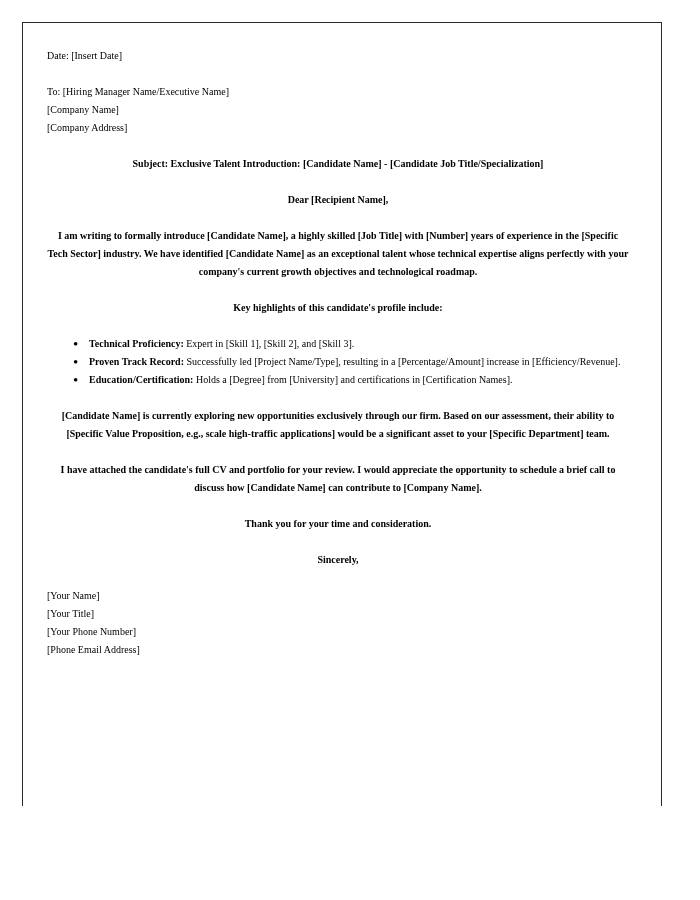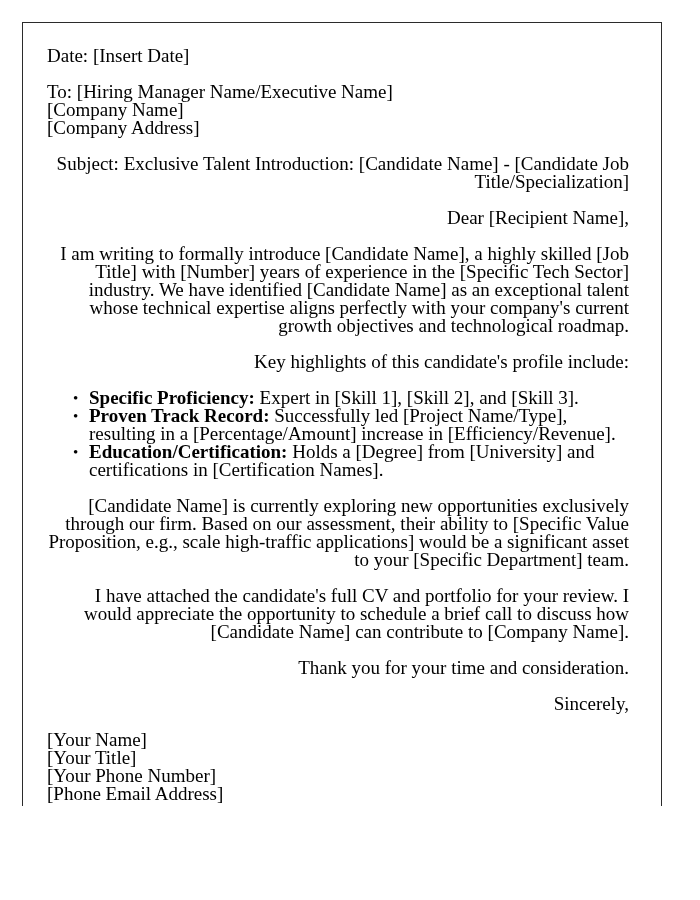--- a/index.html
+++ b/index.html
@@ -27,38 +27,39 @@
     background: #ffffff;
     border-left: 1.5px solid #2b2b2b;
     border-top: 1.5px solid #2b2b2b;
     border-right: 1.5px solid #2b2b2b;
     border-bottom: none;
     overflow: hidden;
   }
 
   #letter-body {
     padding: 24px 32px 0 24px;
-    font-size: 19px;
+    font-size: 10px;
     line-height: 18px;
   }
 
   .block {
     margin: 0 0 18px 0;
   }
   .block:last-child {
     margin-bottom: 0;
   }
 
   .line {
     display: block;
   }
 
   p.para {
     margin: 0 0 18px 0;
-    text-align: right;
+    text-align: center;
+    font-weight: bold;
   }
 
   ul.highlight-list {
     margin: 0 0 18px 0;
     padding: 0 0 0 42px;
     list-style: none;
   }
   ul.highlight-list > li {
     position: relative;
     margin: 0;
@@ -99,21 +100,21 @@
     <p class="para">Subject: Exclusive Talent Introduction: [Candidate Name] - [Candidate Job Title/Specialization]</p>
 
     <p class="para">Dear [Recipient Name],</p>
 
     <p class="para">I am writing to formally introduce [Candidate Name], a highly skilled [Job Title] with [Number] years of experience in the [Specific Tech Sector] industry. We have identified [Candidate Name] as an exceptional talent whose technical expertise aligns perfectly with your company's current growth objectives and technological roadmap.</p>
 
     <p class="para">Key highlights of this candidate's profile include:</p>
 
     <ul class="highlight-list">
       <li>
-        <span class="lead">Specific Proficiency:</span><span> Expert in [Skill 1], [Skill 2], and [Skill 3].</span>
+        <span class="lead">Technical Proficiency:</span><span> Expert in [Skill 1], [Skill 2], and [Skill 3].</span>
       </li>
       <li>
         <span class="lead">Proven Track Record:</span><span> Successfully led [Project Name/Type], resulting in a [Percentage/Amount] increase in [Efficiency/Revenue].</span>
       </li>
       <li>
         <span class="lead">Education/Certification:</span><span> Holds a [Degree] from [University] and certifications in [Certification Names].</span>
       </li>
     </ul>
 
     <p class="para">[Candidate Name] is currently exploring new opportunities exclusively through our firm. Based on our assessment, their ability to [Specific Value Proposition, e.g., scale high-traffic applications] would be a significant asset to your [Specific Department] team.</p>

